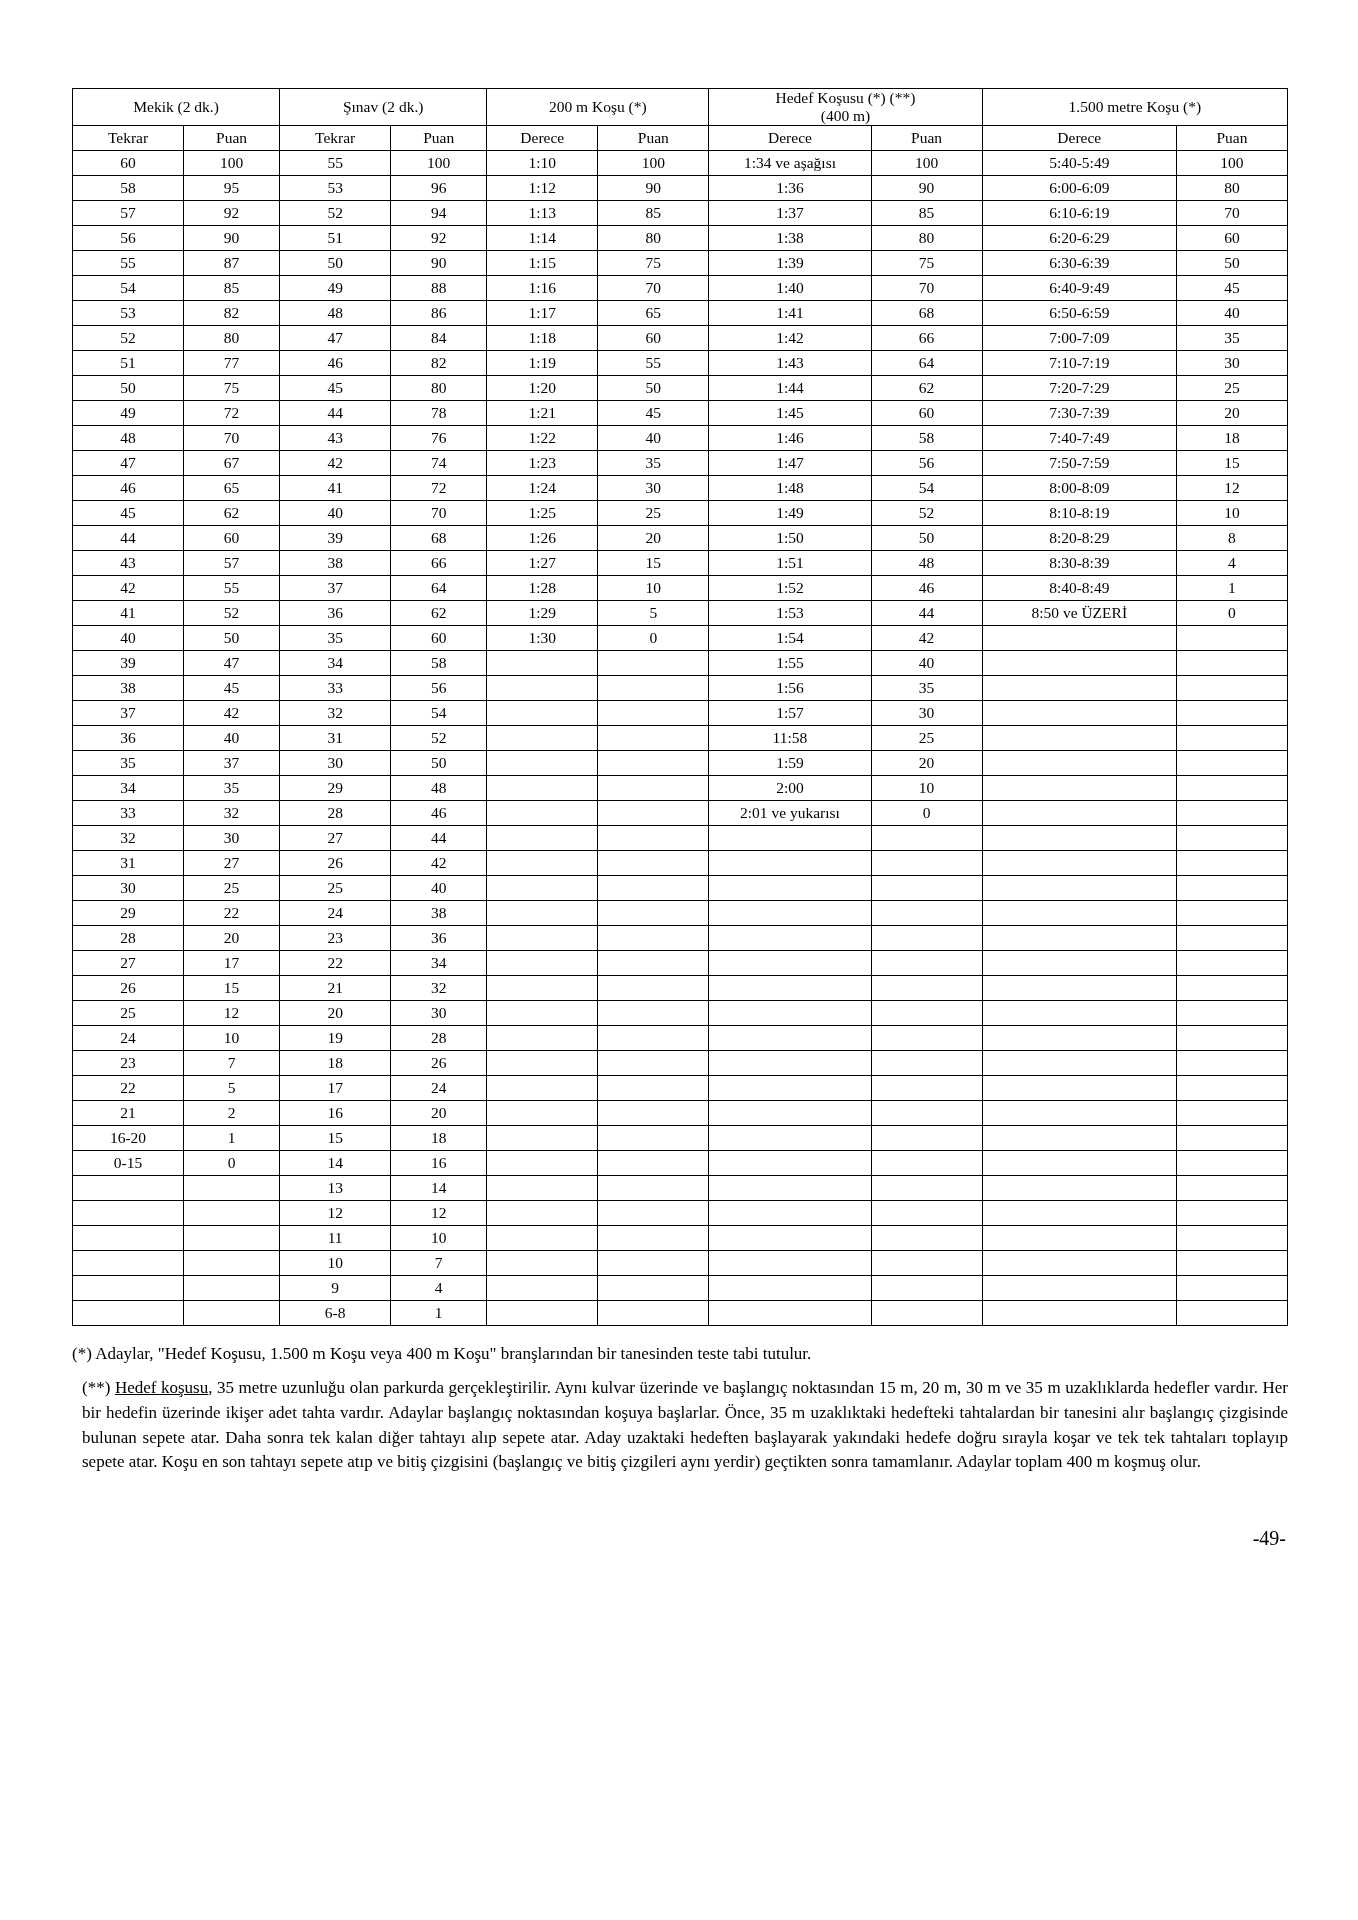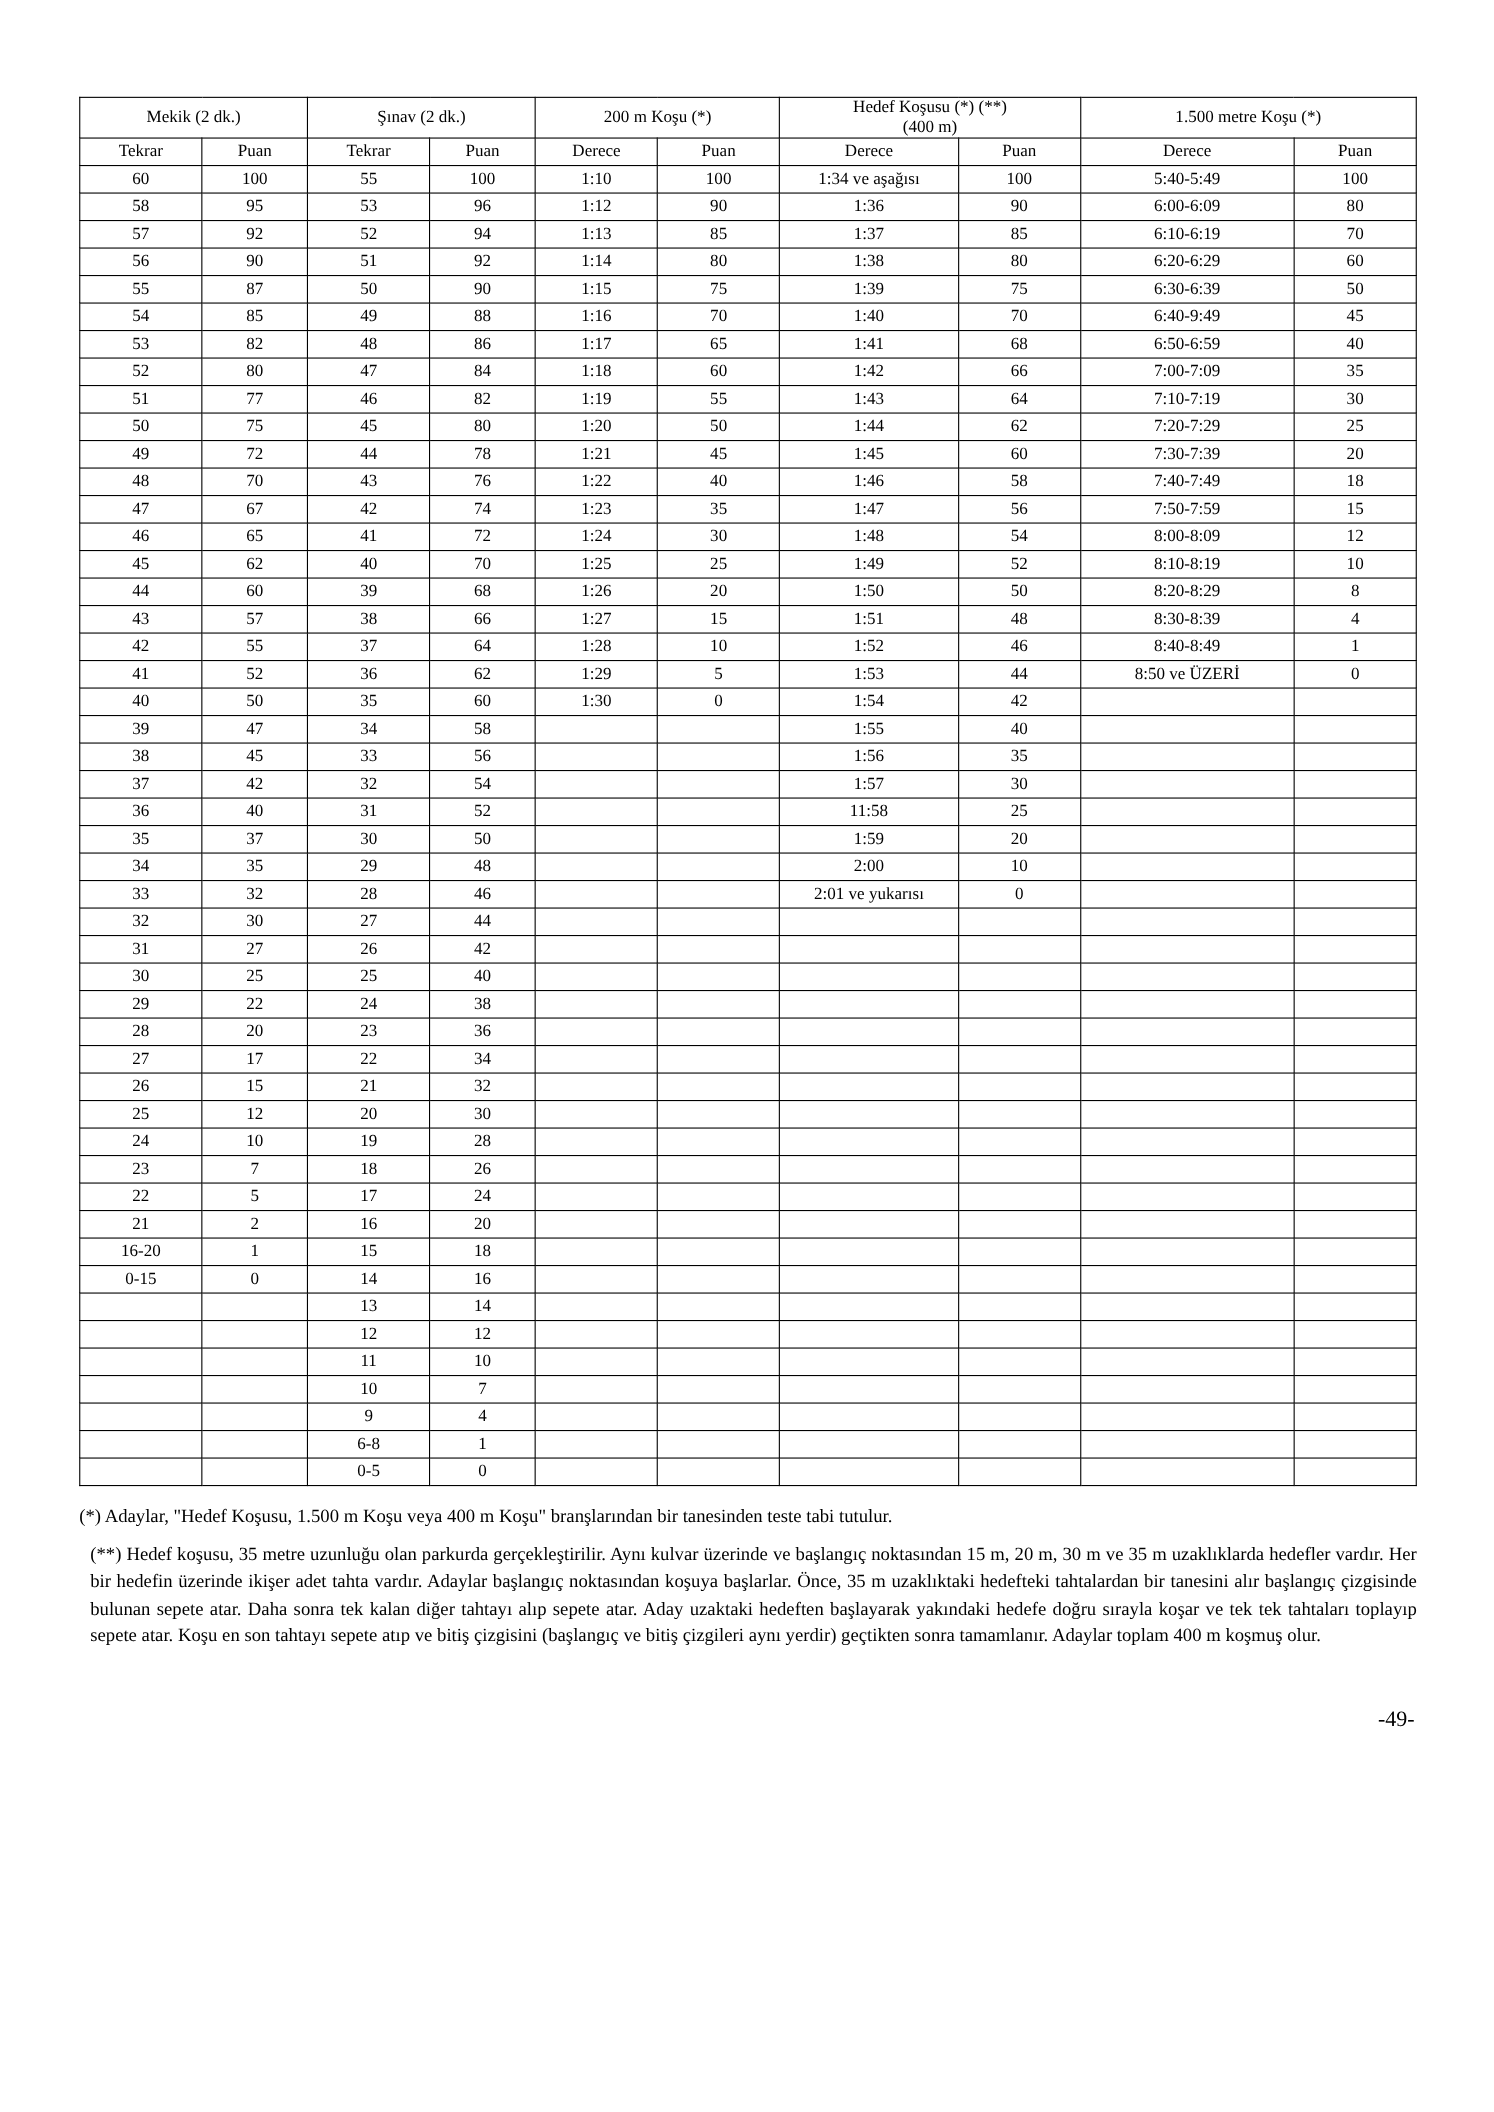--- a/index.html
+++ b/index.html
@@ -69,20 +69,21 @@
     text-align: justify;
   }
   .notes p {
     margin: 0 0 10px 0;
     text-indent: 0;
   }
   .notes .indent {
     padding-left: 10px;
   }
   .u {
+    text-decoration: underline;
   }
   .pagenum {
     text-align: right;
     font-size: 20px;
     margin-top: 52px;
   }
   
   col.c0 { width: 104px; }
   col.c1 { width: 90px; }
   col.c2 { width: 104px; }
@@ -696,32 +697,20 @@
           <td class="empty-cell"></td>
           <td>6-8</td>
           <td>1</td>
           <td class="empty-cell"></td>
           <td class="empty-cell"></td>
           <td class="empty-cell"></td>
           <td class="empty-cell"></td>
           <td class="empty-cell"></td>
           <td class="empty-cell"></td>
         </tr>
-        <tr>
-          <td class="empty-cell"></td>
-          <td class="empty-cell"></td>
-          <td>0-5</td>
-          <td>0</td>
-          <td class="empty-cell"></td>
-          <td class="empty-cell"></td>
-          <td class="empty-cell"></td>
-          <td class="empty-cell"></td>
-          <td class="empty-cell"></td>
-          <td class="empty-cell"></td>
-        </tr>
       </tbody>
   </table>
 
   <div class="notes">
     <p>(*) Adaylar, "Hedef Koşusu, 1.500 m Koşu veya 400 m Koşu" branşlarından bir tanesinden teste tabi tutulur.</p>
     <p class="indent"><span>(**) </span><span class="u">Hedef koşusu</span><span>, 35 metre uzunluğu olan parkurda gerçekleştirilir. Aynı kulvar üzerinde ve başlangıç noktasından 15 m, 20 m, 30 m ve 35 m uzaklıklarda hedefler vardır. Her bir hedefin üzerinde ikişer adet tahta vardır. Adaylar başlangıç noktasından koşuya başlarlar. Önce, 35 m uzaklıktaki hedefteki tahtalardan bir tanesini alır başlangıç çizgisinde bulunan sepete atar. Daha sonra tek kalan diğer tahtayı alıp sepete atar. Aday uzaktaki hedeften başlayarak yakındaki hedefe doğru sırayla koşar ve tek tek tahtaları toplayıp sepete atar. Koşu en son tahtayı sepete atıp ve bitiş çizgisini (başlangıç ve bitiş çizgileri aynı yerdir) geçtikten sonra tamamlanır. Adaylar toplam 400 m koşmuş olur.</span></p>
   </div>
 
   <div class="pagenum">-49-</div>
 

